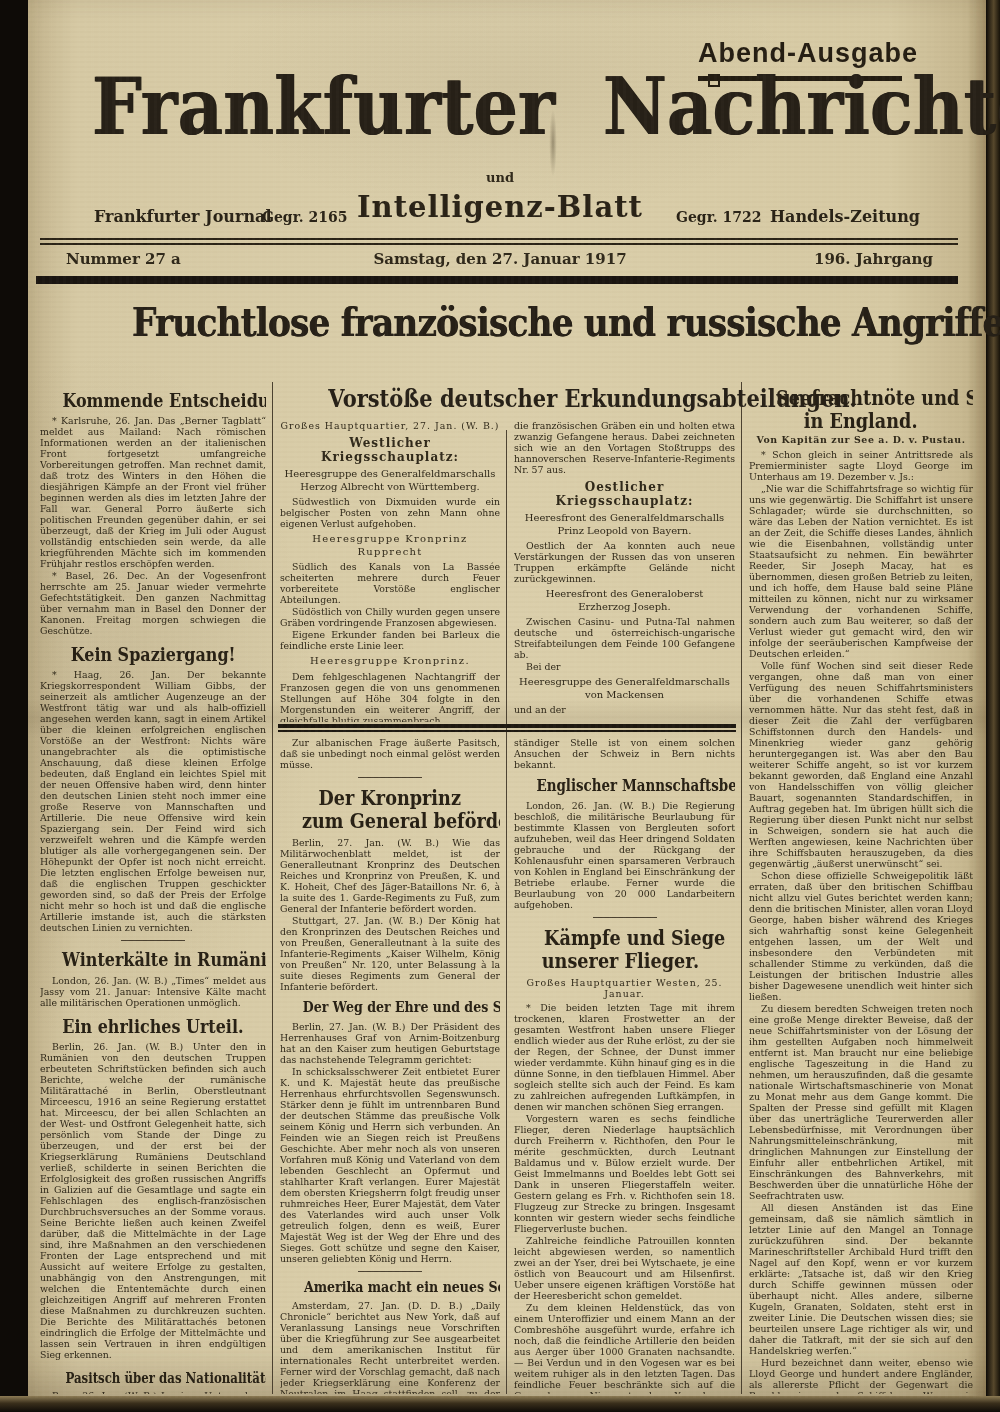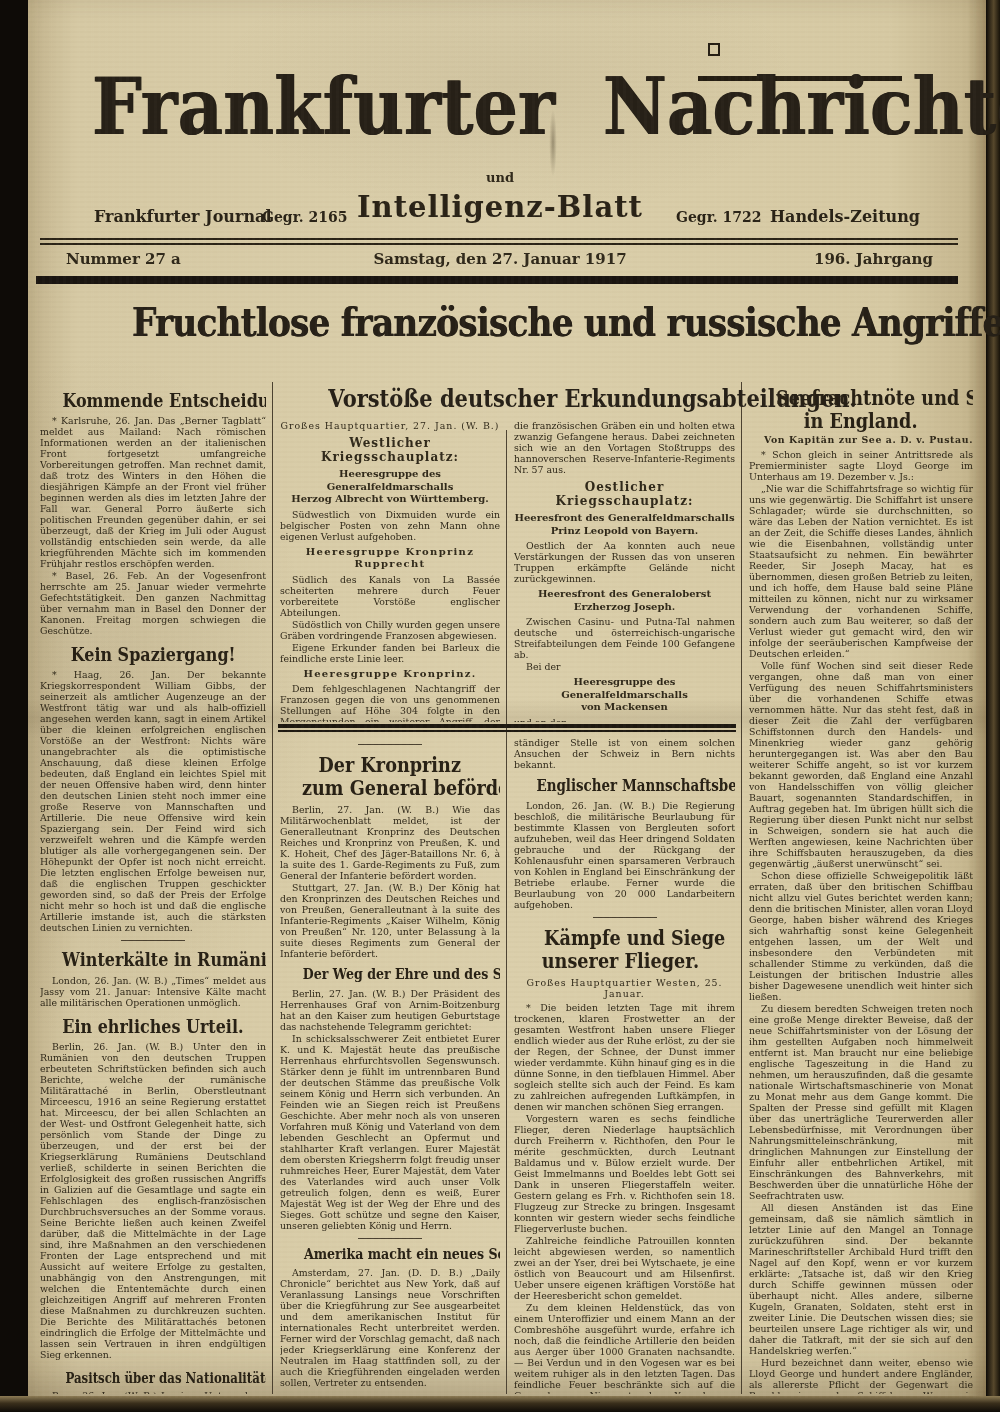--- a/index.html
+++ b/index.html
@@ -75,40 +75,40 @@
   .h-std{font-size:19px;}
   .h-one{font-size:15px;}
   .h-one2{font-size:16px;}
   .h-pas{font-size:14px;margin-top:10px;}
   .h-two{font-size:21px;line-height:1.1;margin:8px 0 5px 0;}
   .sep{width:64px;border:0;border-top:1.5px solid #4b4130;margin:7px auto 6px auto;}
   .rep-head{position:absolute;left:278px;top:384px;width:458px;text-align:right;margin:0;
     font-size:25px;font-weight:bold;white-space:nowrap;color:#262017;}
   .rep-date{text-align:center;text-indent:0 !important;letter-spacing:1px;margin-bottom:3px !important;}
   .rep-theatre{text-align:center;font-weight:bold;font-size:12px;letter-spacing:1px;margin:5px 0 4px 0;}
-  .rep-unit{text-align:center;font-weight:bold;font-size:10px;line-height:1.25;margin:4px 0 3px 0;}
+  .rep-unit{text-align:center;font-weight:normal;font-size:10px;line-height:1.25;margin:4px 0 3px 0;}
   .rep-unit-sp{letter-spacing:1.3px;}
   .rep-link{text-align:left;text-indent:12px;margin:3px 0 0 0;}
   .rule-rep-a{position:absolute;left:278px;top:724px;width:458px;height:4px;background:#1c1710;}
   .rule-rep-b{position:absolute;left:278px;top:730px;width:458px;height:1.5px;background:#1c1710;}
-  .byline{text-align:right;font-weight:bold;text-indent:0 !important;letter-spacing:0.6px;margin:2px 0 4px 0 !important;}
+  .byline{text-align:center;font-weight:bold;text-indent:0 !important;letter-spacing:0.6px;margin:2px 0 4px 0 !important;}
   .fl1{text-align:left;padding-left:14px;}
   .fl2{text-align:right;padding-right:10px;margin-top:-2px;}
   .col4 h2{margin:2px 0 2px 0;}
 </style>
 </head>
 <body>
 
 <div class="page">
   <div class="paper"></div>
   <div class="edge-left"></div>
   <div class="edge-right"></div>
   <div class="edge-bottom"></div>
 
-  <div class="edition"><span class="ed-box"></span></div>
+  <div class="edition"><span>Abend-Ausgabe</span><span class="ed-box"></span></div>
   <div class="edition-rule"></div>
   <h1 class="mast-title"><span class="cond">Frankfurter Nachrichten</span></h1>
   <div class="mast-und">und</div>
   <div class="sub-item sub-paper-l">Frankfurter Journal</div>
   <div class="sub-item sub-geg-l">Gegr. 2165</div>
   <div class="sub-item sub-title">Intelligenz-Blatt</div>
   <div class="sub-item sub-geg-r">Gegr. 1722</div>
   <div class="sub-item sub-paper-r">Handels-Zeitung</div>
   <div class="rule-a rule-a1"></div>
   <div class="rule-a rule-a2"></div>
@@ -119,21 +119,21 @@
 
   <h2 class="headline"><span class="cond">Fruchtlose französische und russische Angriffe.</span></h2>
 
   <div class="vrule vr1"></div>
   <div class="vrule vr2"></div>
   <div class="vrule vr3"></div>
 
   <div class="col col1">
     <h2 class="h-std"><span class="cond">Kommende Entscheidung.</span></h2>
     <p>* Karlsruhe, 26. Jan. Das „Berner Tagblatt“ meldet aus Mailand: Nach römischen Informationen werden an der italienischen Front fortgesetzt umfangreiche Vorbereitungen getroffen. Man rechnet damit, daß trotz des Winters in den Höhen die diesjährigen Kämpfe an der Front viel früher beginnen werden als dies im letzten Jahre der Fall war. General Porro äußerte sich politischen Freunden gegenüber dahin, er sei überzeugt, daß der Krieg im Juli oder August vollständig entschieden sein werde, da alle kriegführenden Mächte sich im kommenden Frühjahr restlos erschöpfen werden.</p>
-    <p>* Basel, 26. Feb. An der Vogesenfront herrschte am 25. Januar wieder vermehrte Gefechtstätigkeit. Den ganzen Nachmittag über vernahm man in Basel den Donner der Kanonen. Freitag morgen schwiegen die Geschütze.</p>
+    <p>* Basel, 26. Dec. An der Vogesenfront herrschte am 25. Januar wieder vermehrte Gefechtstätigkeit. Den ganzen Nachmittag über vernahm man in Basel den Donner der Kanonen. Freitag morgen schwiegen die Geschütze.</p>
     <h2 class="h-std"><span class="cond">Kein Spaziergang!</span></h2>
     <p>* Haag, 26. Jan. Der bekannte Kriegskorrespondent William Gibbs, der seinerzeit als amtlicher Augenzeuge an der Westfront tätig war und als halb-offiziell angesehen werden kann, sagt in einem Artikel über die kleinen erfolgreichen englischen Vorstöße an der Westfront: Nichts wäre unangebrachter als die optimistische Anschauung, daß diese kleinen Erfolge bedeuten, daß England ein leichtes Spiel mit der neuen Offensive haben wird, denn hinter den deutschen Linien steht noch immer eine große Reserve von Mannschaften und Artillerie. Die neue Offensive wird kein Spaziergang sein. Der Feind wird sich verzweifelt wehren und die Kämpfe werden blutiger als alle vorhergegangenen sein. Der Höhepunkt der Opfer ist noch nicht erreicht. Die letzten englischen Erfolge beweisen nur, daß die englischen Truppen geschickter geworden sind, so daß der Preis der Erfolge nicht mehr so hoch ist und daß die englische Artillerie imstande ist, auch die stärksten deutschen Linien zu vernichten.</p>
     <hr class="sep">
     <h2 class="h-std"><span class="cond">Winterkälte in Rumänien.</span></h2>
     <p>London, 26. Jan. (W. B.) „Times“ meldet aus Jassy vom 21. Januar: Intensive Kälte macht alle militärischen Operationen unmöglich.</p>
     <h2 class="h-std"><span class="cond">Ein ehrliches Urteil.</span></h2>
     <p>Berlin, 26. Jan. (W. B.) Unter den in Rumänien von den deutschen Truppen erbeuteten Schriftstücken befinden sich auch Berichte, welche der rumänische Militärattaché in Berlin, Oberstleutnant Mirceescu, 1916 an seine Regierung erstattet hat. Mirceescu, der bei allen Schlachten an der West- und Ostfront Gelegenheit hatte, sich persönlich vom Stande der Dinge zu überzeugen, und der erst bei der Kriegserklärung Rumäniens Deutschland verließ, schilderte in seinen Berichten die Erfolglosigkeit des großen russischen Angriffs in Galizien auf die Gesamtlage und sagte ein Fehlschlagen des englisch-französischen Durchbruchsversuches an der Somme voraus. Seine Berichte ließen auch keinen Zweifel darüber, daß die Mittelmächte in der Lage sind, ihre Maßnahmen an den verschiedenen Fronten der Lage entsprechend und mit Aussicht auf weitere Erfolge zu gestalten, unabhängig von den Anstrengungen, mit welchen die Ententemächte durch einen gleichzeitigen Angriff auf mehreren Fronten diese Maßnahmen zu durchkreuzen suchten. Die Berichte des Militärattachés betonen eindringlich die Erfolge der Mittelmächte und lassen sein Vertrauen in ihren endgültigen Sieg erkennen.</p>
     <h2 class="h-pas"><span class="cond">Pasitsch über das Nationalitätenprinzip.</span></h2>
     <p>Bern, 26. Jan. (W. B.) In einer Unterredung mit einem Mitarbeiter des „Petit Parisien“ erklärte Pasitsch:</p>
 
@@ -165,20 +165,21 @@
     <p class="rep-link">Bei der</p>
     <div class="rep-unit"><span>Heeresgruppe des Generalfeldmarschalls</span><br><span>von Mackensen</span></div>
     <p class="noind">und an der</p>
 
   </div>
 
   <div class="rule-rep-a"></div>
   <div class="rule-rep-b"></div>
 
   <div class="col col2low">
+    <p>Zur albanischen Frage äußerte Pasitsch, daß sie unbedingt noch einmal gelöst werden müsse.</p>
     <hr class="sep">
     <h2 class="h-two"><span class="cond">Der Kronprinz</span><br><span class="cond">zum General befördert.</span></h2>
     <p>Berlin, 27. Jan. (W. B.) Wie das Militärwochenblatt meldet, ist der Generalleutnant Kronprinz des Deutschen Reiches und Kronprinz von Preußen, K. und K. Hoheit, Chef des Jäger-Bataillons Nr. 6, à la suite des 1. Garde-Regiments zu Fuß, zum General der Infanterie befördert worden.</p>
     <p>Stuttgart, 27. Jan. (W. B.) Der König hat den Kronprinzen des Deutschen Reiches und von Preußen, Generalleutnant à la suite des Infanterie-Regiments „Kaiser Wilhelm, König von Preußen“ Nr. 120, unter Belassung à la suite dieses Regiments zum General der Infanterie befördert.</p>
     <h2 class="h-one"><span class="cond">Der Weg der Ehre und des Sieges.</span></h2>
     <p>Berlin, 27. Jan. (W. B.) Der Präsident des Herrenhauses Graf von Arnim-Boitzenburg hat an den Kaiser zum heutigen Geburtstage das nachstehende Telegramm gerichtet:</p>
     <p>In schicksalsschwerer Zeit entbietet Eurer K. und K. Majestät heute das preußische Herrenhaus ehrfurchtsvollen Segenswunsch. Stärker denn je fühlt im untrennbaren Bund der deutschen Stämme das preußische Volk seinem König und Herrn sich verbunden. An Feinden wie an Siegen reich ist Preußens Geschichte. Aber mehr noch als von unseren Vorfahren muß König und Vaterland von dem lebenden Geschlecht an Opfermut und stahlharter Kraft verlangen. Eurer Majestät dem obersten Kriegsherrn folgt freudig unser ruhmreiches Heer, Eurer Majestät, dem Vater des Vaterlandes wird auch unser Volk getreulich folgen, denn es weiß, Eurer Majestät Weg ist der Weg der Ehre und des Sieges. Gott schütze und segne den Kaiser, unseren geliebten König und Herrn.</p>
     <hr class="sep">
     <h2 class="h-one"><span class="cond">Amerika macht ein neues Seerecht.</span></h2>
     <p>Amsterdam, 27. Jan. (D. D. B.) „Daily Chronicle“ berichtet aus New York, daß auf Veranlassung Lansings neue Vorschriften über die Kriegführung zur See ausgearbeitet und dem amerikanischen Institut für internationales Recht unterbreitet werden. Ferner wird der Vorschlag gemacht, daß nach jeder Kriegserklärung eine Konferenz der Neutralen im Haag stattfinden soll, zu der auch die Kriegführenden eingeladen werden sollen, Vertreter zu entsenden.</p>

